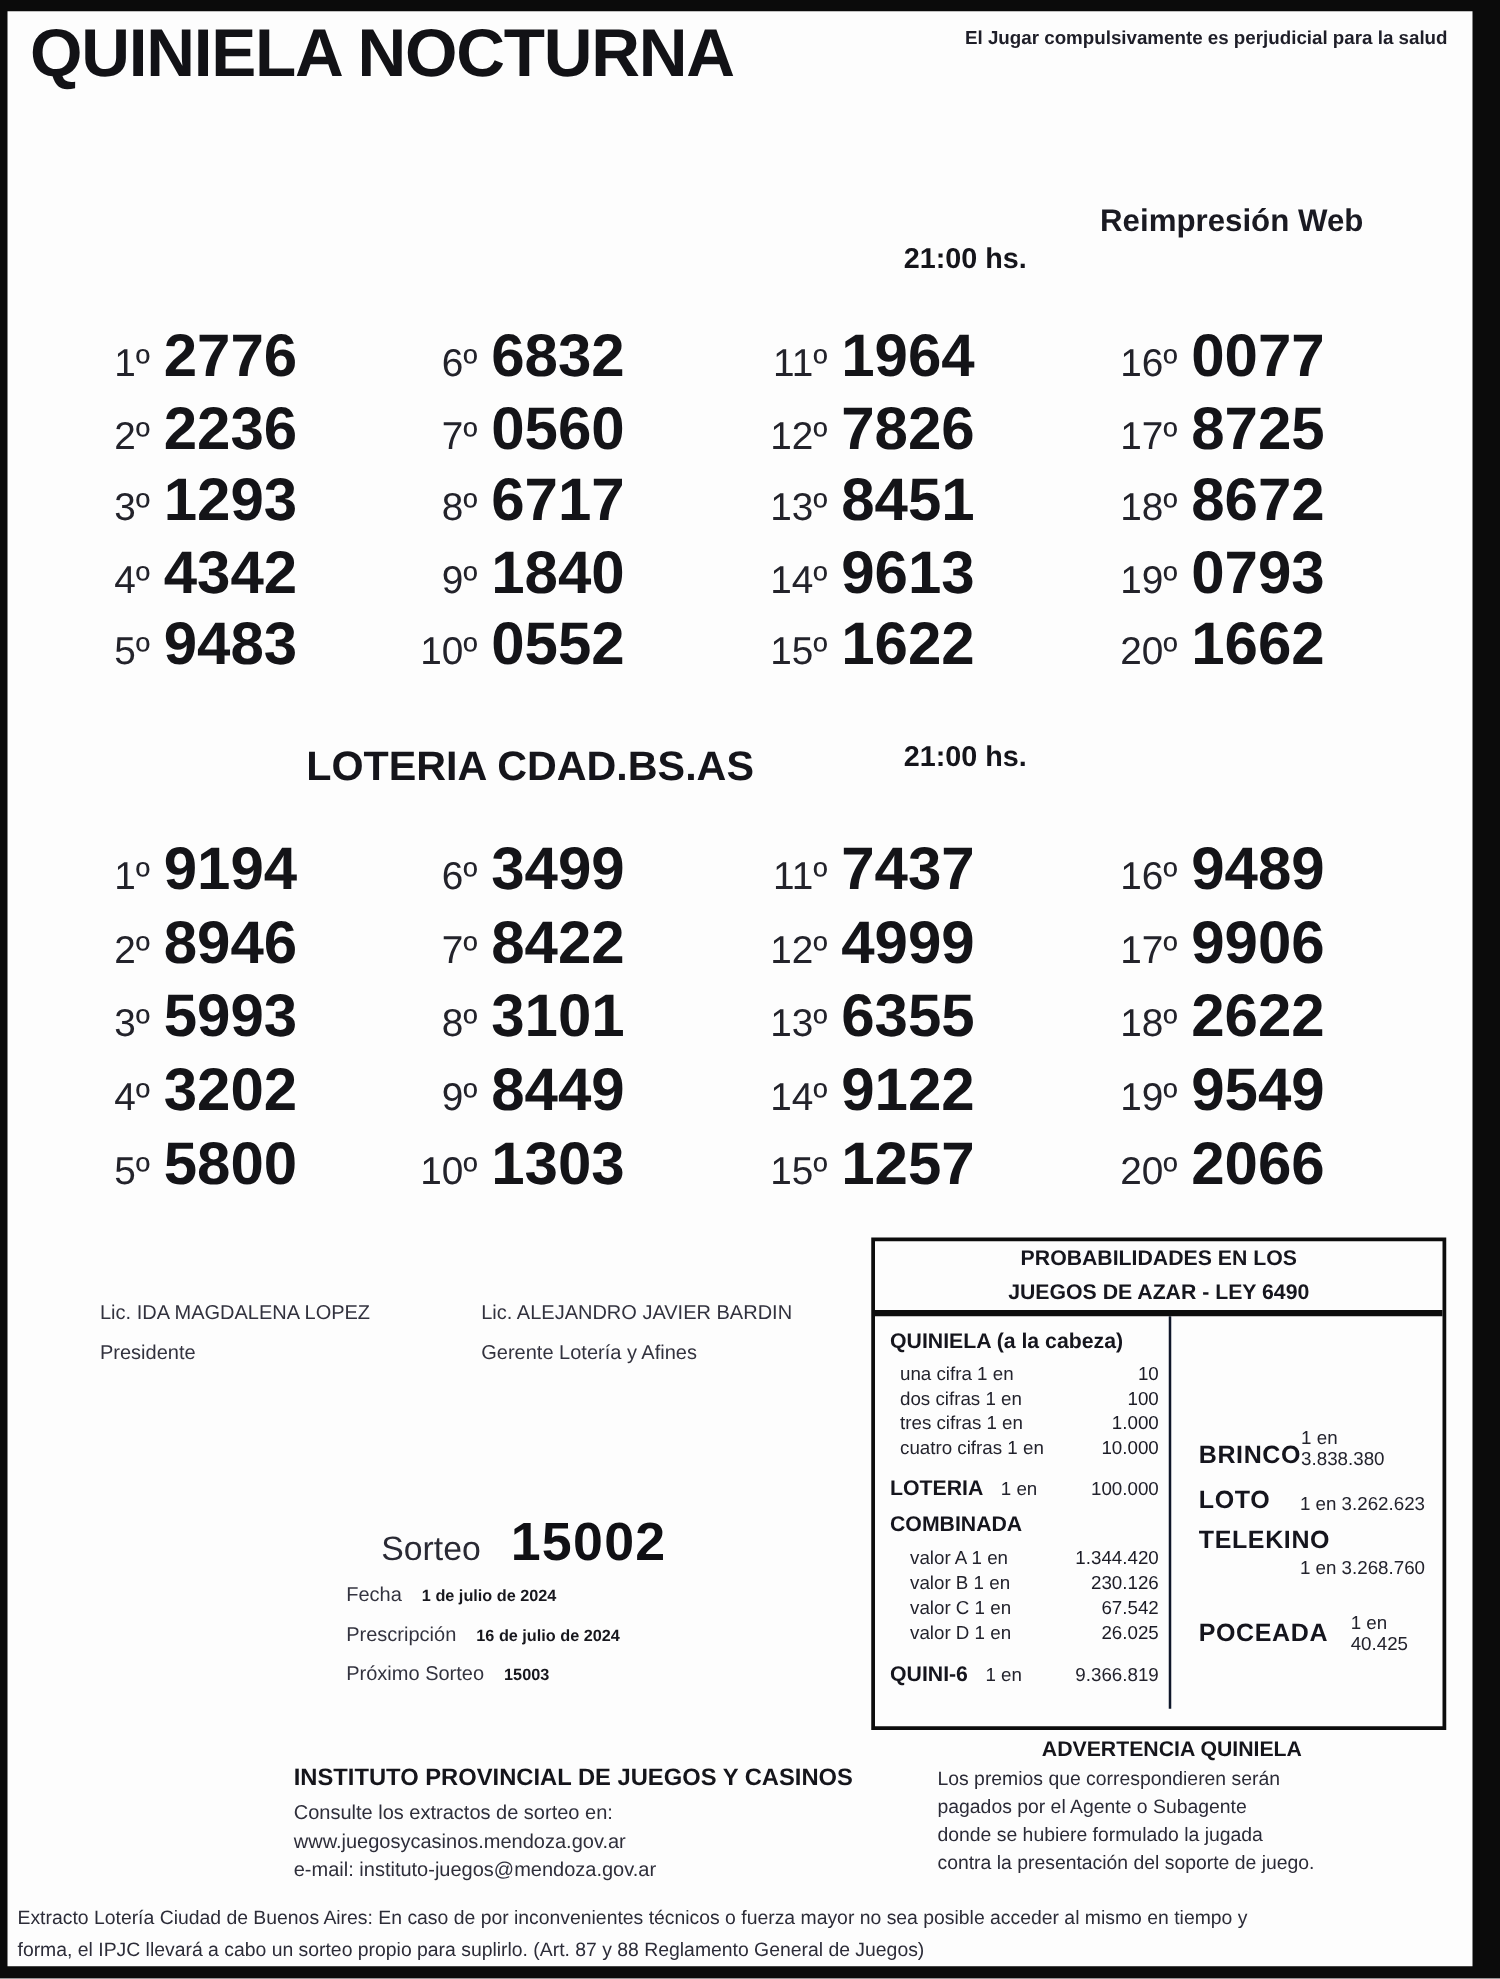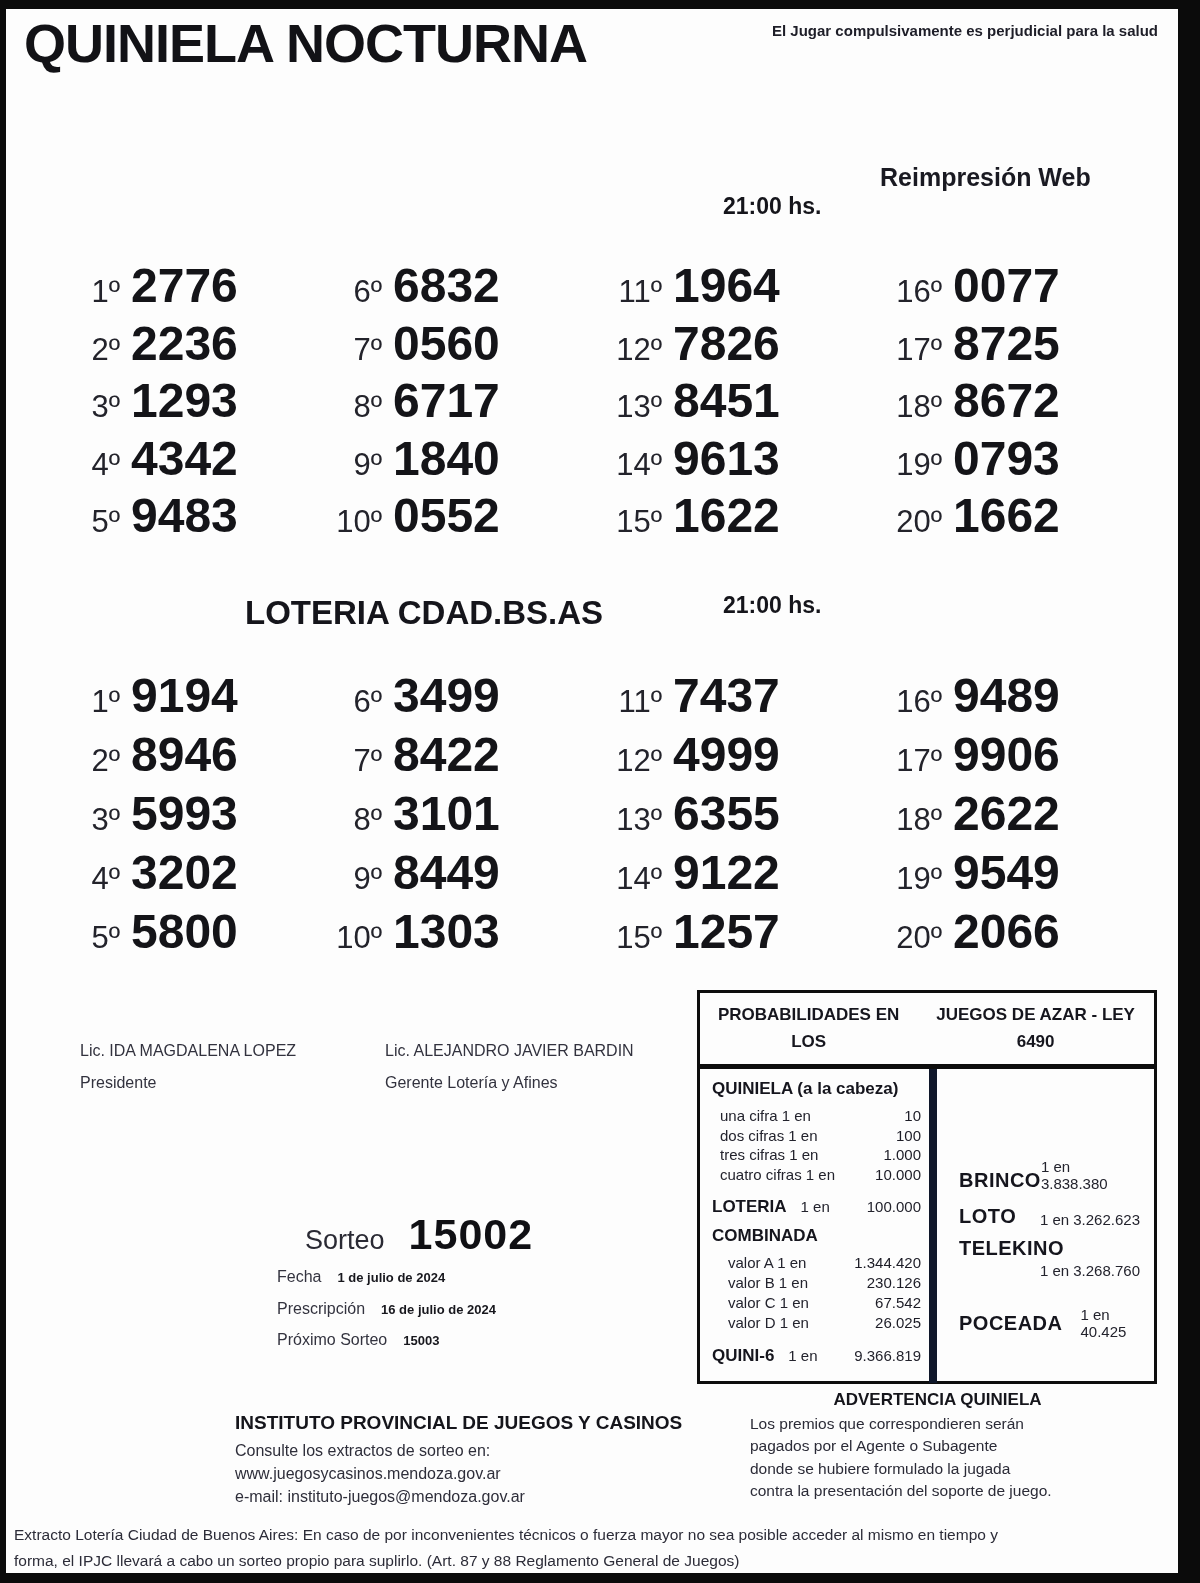--- a/index.html
+++ b/index.html
@@ -36,26 +36,26 @@
   .num  { font-size:48px; font-weight:bold; color:#141418; margin-left:11px; line-height:1; }
 
   .sig-name { position:absolute; font-size:16px; color:#32323e; }
   .sig-role { position:absolute; font-size:16px; color:#32323e; }
 
   .prob-box {
     position:absolute; left:697px; top:990px; width:460px; height:394px;
     border:3px solid #0d0d0d; background:#fdfdfd;
   }
   .prob-header {
-    height:76px; border-bottom:5px solid #0d0d0d; display:flex; flex-direction:row;
+    height:60px; border-bottom:5px solid #0d0d0d; display:flex; flex-direction:column;
     align-items:center; justify-content:center; font-size:17px; font-weight:bold;
     line-height:1.55; color:#16161e; text-align:center;
   }
   .prob-body { display:flex; height:314px; }
-  .prob-left { width:237px; border-right:8px solid #0f172a; padding:8px 8px 2px 12px; }
+  .prob-left { width:237px; border-right:2px solid #0f172a; padding:8px 8px 2px 12px; }
   .prob-right{ flex:1; padding:4px 14px 0 22px; }
   .q-header  { font-size:17px; font-weight:bold; color:#15151d; margin:2px 0 7px; }
   .prow { display:flex; justify-content:space-between; font-size:15px; color:#23232d;
           line-height:1.3; padding-left:8px; }
   .prow .pval { color:#1c1c26; }
   .inline-row { display:flex; align-items:baseline; font-size:15px; color:#23232d; margin-top:13px; }
   .inline-row strong { font-size:17px; color:#15151d; }
   .inline-row .mid { margin-left:14px; }
   .inline-row .pval { margin-left:auto; }
   .comb-header { font-size:17px; font-weight:bold; color:#15151d; margin-top:9px; }

